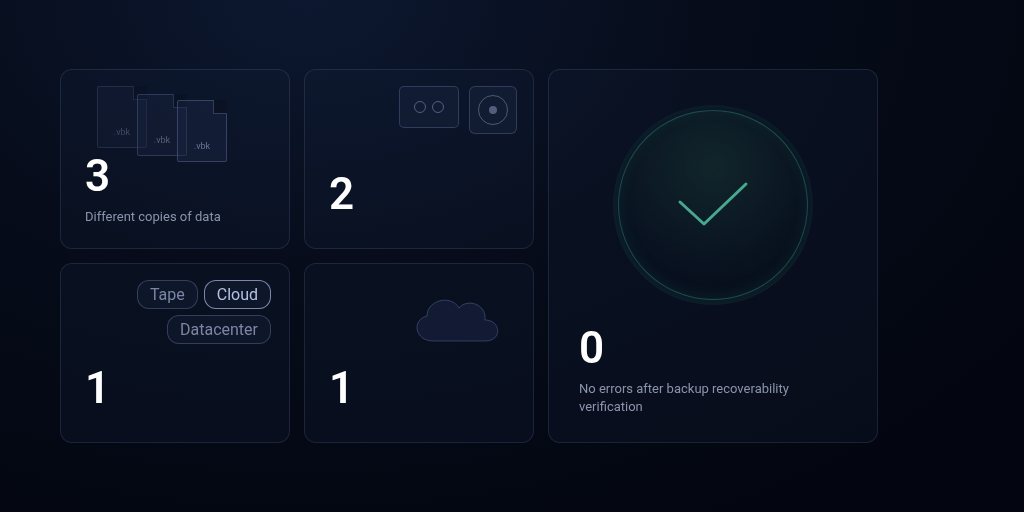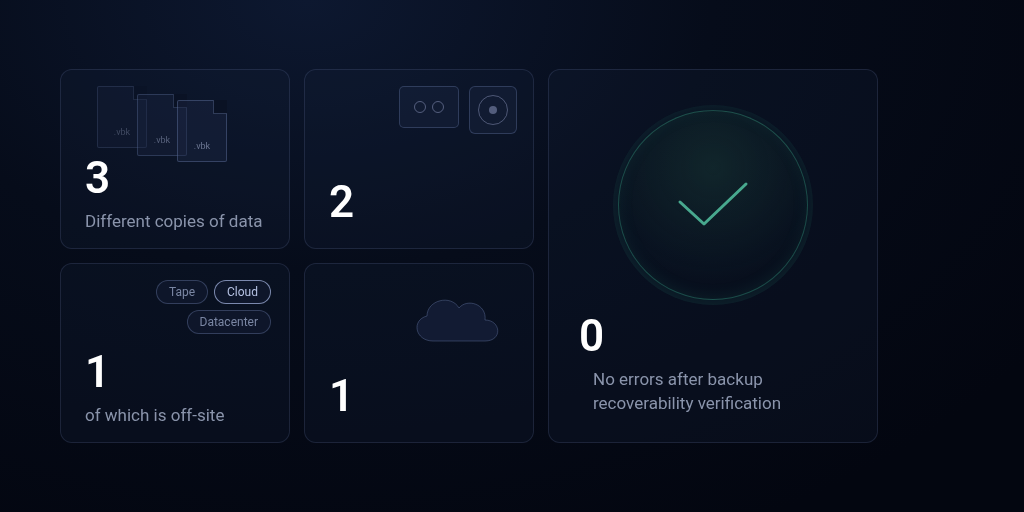--- a/index.html
+++ b/index.html
@@ -21,21 +21,21 @@
     display: grid;
     grid-template-columns: 230px 230px;
     grid-template-rows: 180px 180px;
     gap: 14px;
   }
   .card {
     position: relative;
     background: rgba(20, 30, 55, 0.25);
     border: 1px solid rgba(120, 140, 190, 0.18);
     border-radius: 12px;
-    padding: 14px 24px;
+    padding: 22px 24px;
     display: flex;
     flex-direction: column;
     justify-content: flex-end;
     overflow: hidden;
   }
   .big-card {
     width: 330px;
     height: 374px;
     background: rgba(20, 30, 55, 0.25);
     border: 1px solid rgba(120, 140, 190, 0.18);
@@ -49,25 +49,25 @@
   }
   .num {
     color: #ffffff;
     font-size: 44px;
     font-weight: 600;
     line-height: 1;
     margin-bottom: 10px;
   }
   .label {
     color: #8a94ab;
-    font-size: 17px;
+    font-size: 13px;
     font-weight: 400;
     line-height: 1.4;
   }
-  .big-card .label { max-width: 220px; margin-left: 14px; }
+  .big-card .label { max-width: 220px; }
 
   
   .art-files {
     position: absolute;
     top: 12px; right: 12px;
     width: 170px; height: 80px;
     display: flex; align-items: flex-end;
   }
   .file-icon {
     width: 50px; height: 62px;
@@ -106,21 +106,21 @@
   .disc-o {
     width:30px; height:30px; border:1px solid rgba(150,160,200,0.45); border-radius:50%;
     display:flex; align-items:center; justify-content:center;
   }
   .disc-i { width:8px; height:8px; background:rgba(150,160,200,0.5); border-radius:50%; }
 
   
   .art-pills { position:absolute; top:16px; right:18px; display:flex; flex-wrap:wrap; gap:6px; justify-content:flex-end; width:140px; }
   .pill {
     border:1px solid rgba(120,140,190,0.35); border-radius:12px;
-    padding:4px 12px; font-size:12px; color:#7a86a3;
+    padding:4px 12px; font-size:16px; color:#7a86a3;
     background: rgba(30,40,70,0.25);
   }
   .pill.active { border-color: rgba(170,185,230,0.7); color:#b5c1e2; }
 
   
   .art-cloud { position:absolute; top:22px; right:20px; }
 
   
   .check-circle {
     position:absolute; top:40px; left:50%; transform:translateX(-50%);
@@ -175,21 +175,20 @@
       <div class="num">2</div>
     </div>
 
     <div class="card">
       <div class="art-pills">
         <span class="pill">Tape</span>
         <span class="pill active">Cloud</span>
         <span class="pill">Datacenter</span>
       </div>
       <div class="num">1</div>
-      <div class="label">of which is off-site</div>
     </div>
 
     <div class="card">
       <div class="art-cloud">
         <svg width="110" height="70" viewBox="0 0 110 70">
           <path d="M30 55 C12 55 8 34 24 30 C24 14 48 8 56 22 C64 12 84 18 82 34 C98 34 100 55 82 55 Z" fill="rgba(25,35,65,0.6)" stroke="rgba(120,140,190,0.35)" stroke-width="1"></path>
         </svg>
       </div>
       <div class="num">1</div>
     </div>

